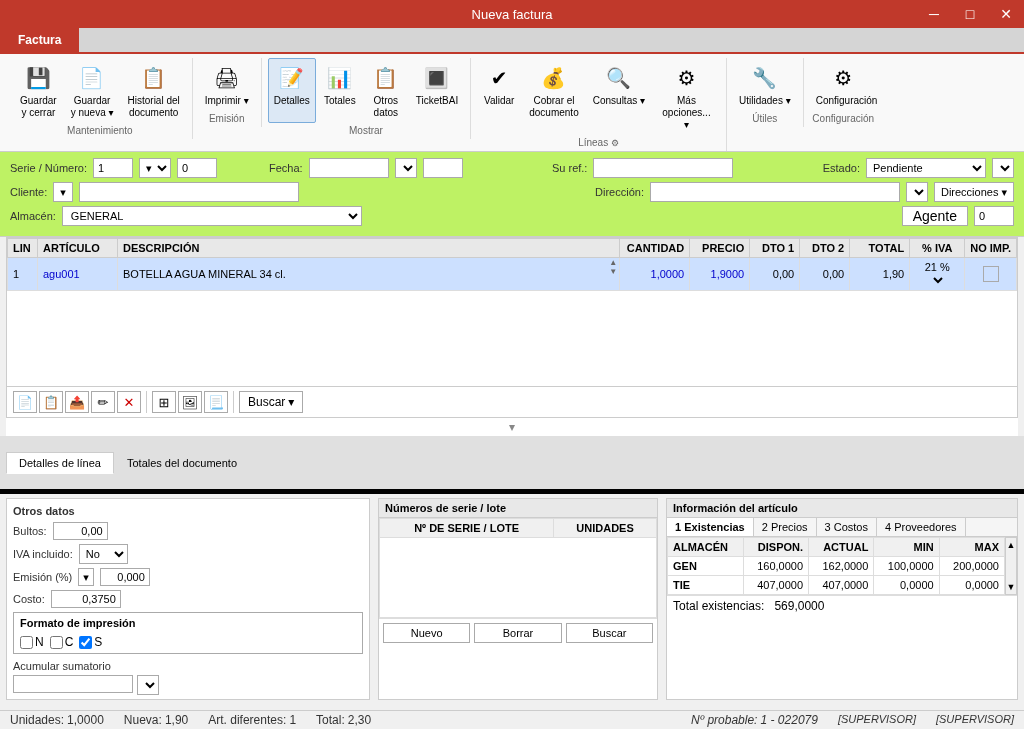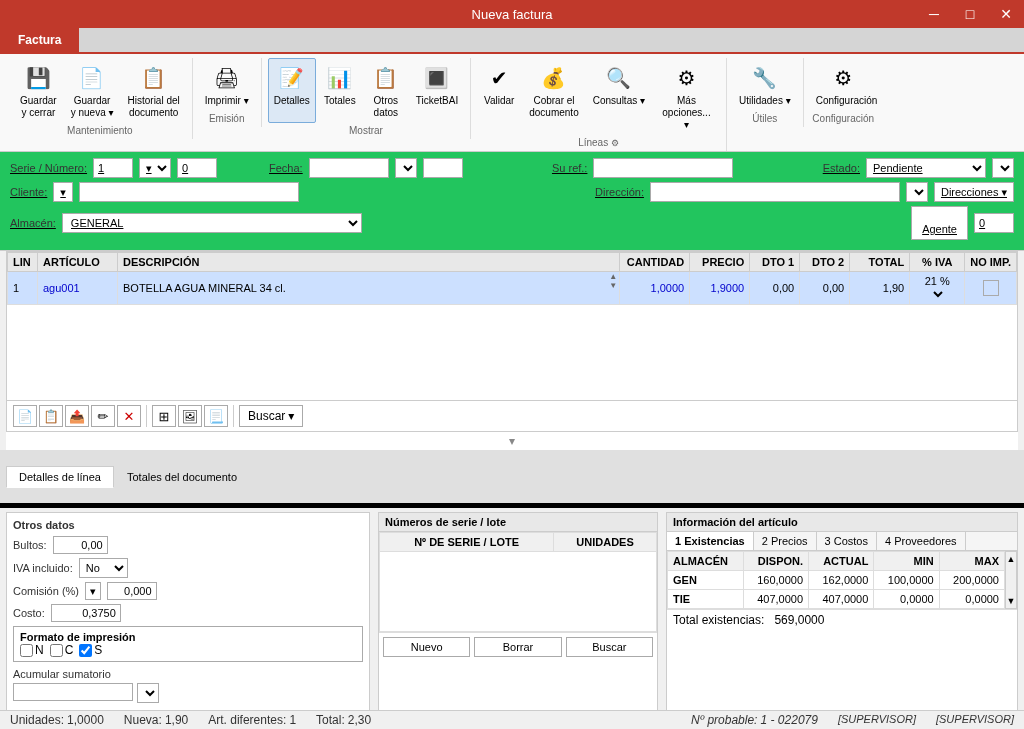--- a/index.html
+++ b/index.html
@@ -101,24 +101,23 @@
     .ribbon-section-label {
       font-size: 10px;
       color: #666;
       padding: 2px 0 3px 0;
       width: 100%;
       text-align: center;
     }
 
     
     .form-area {
-      background: #22c55e;
+      background: #bef264;
       padding: 6px 10px;
       border-bottom: 1px solid #ccc;
-      text-decoration: underline;
     }
     .form-row {
       display: flex;
       align-items: center;
       margin-bottom: 4px;
       gap: 6px;
     }
     .form-label {
       font-size: 11px;
       color: #333;
@@ -153,24 +152,24 @@
     .almacen-select {
       width: 300px;
       border: 1px solid #aaa;
       padding: 2px 4px;
       font-size: 11px;
       height: 20px;
       background: white;
     }
     .agente-btn {
       border: 1px solid #aaa;
-      padding: 16px 10px;
-      background: white;
-      cursor: pointer;
-      font-size: 11px;
+      padding: 1px 10px;
+      background: white;
+      cursor: pointer;
+      font-size: 14px;
       height: 20px;
     }
     .direcciones-btn {
       border: 1px solid #aaa;
       padding: 2px 6px;
       background: white;
       cursor: pointer;
       font-size: 11px;
       height: 20px;
       display: flex;
@@ -311,21 +310,21 @@
 
     
     .print-format {
       border: 1px solid #aaa;
       padding: 4px 6px;
       margin-top: 4px;
     }
     .print-format-title {
       font-size: 11px;
       font-weight: bold;
-      margin-bottom: 0;
+      margin-bottom: 6px;
     }
     .checkbox-row {
       display: flex;
       gap: 6px;
       align-items: center;
     }
     .cb-item {
       display: flex;
       align-items: center;
       gap: 2px;
@@ -756,21 +755,21 @@
 
     <div class="detail-row">
       <span class="detail-label">IVA incluido:</span>
       <select class="form-select" style="width:49px">
         <option>No</option>
         <option>Sí</option>
       </select>
     </div>
 
     <div class="detail-row">
-      <span class="detail-label">Comisión (%) </span>
+      <span class="detail-label">Emisión (%) </span>
       <button class="comision-label-btn">▾</button>
       <input class="detail-input detail-input-right" style="width: 50px;" type="text" value="0,000">
     </div>
 
     <div class="detail-row">
       <span class="detail-label">Costo:</span>
       <input class="detail-input detail-input-right" style="width: 70px;" type="text" value="0,3750">
     </div>
 
     <div class="print-format">

